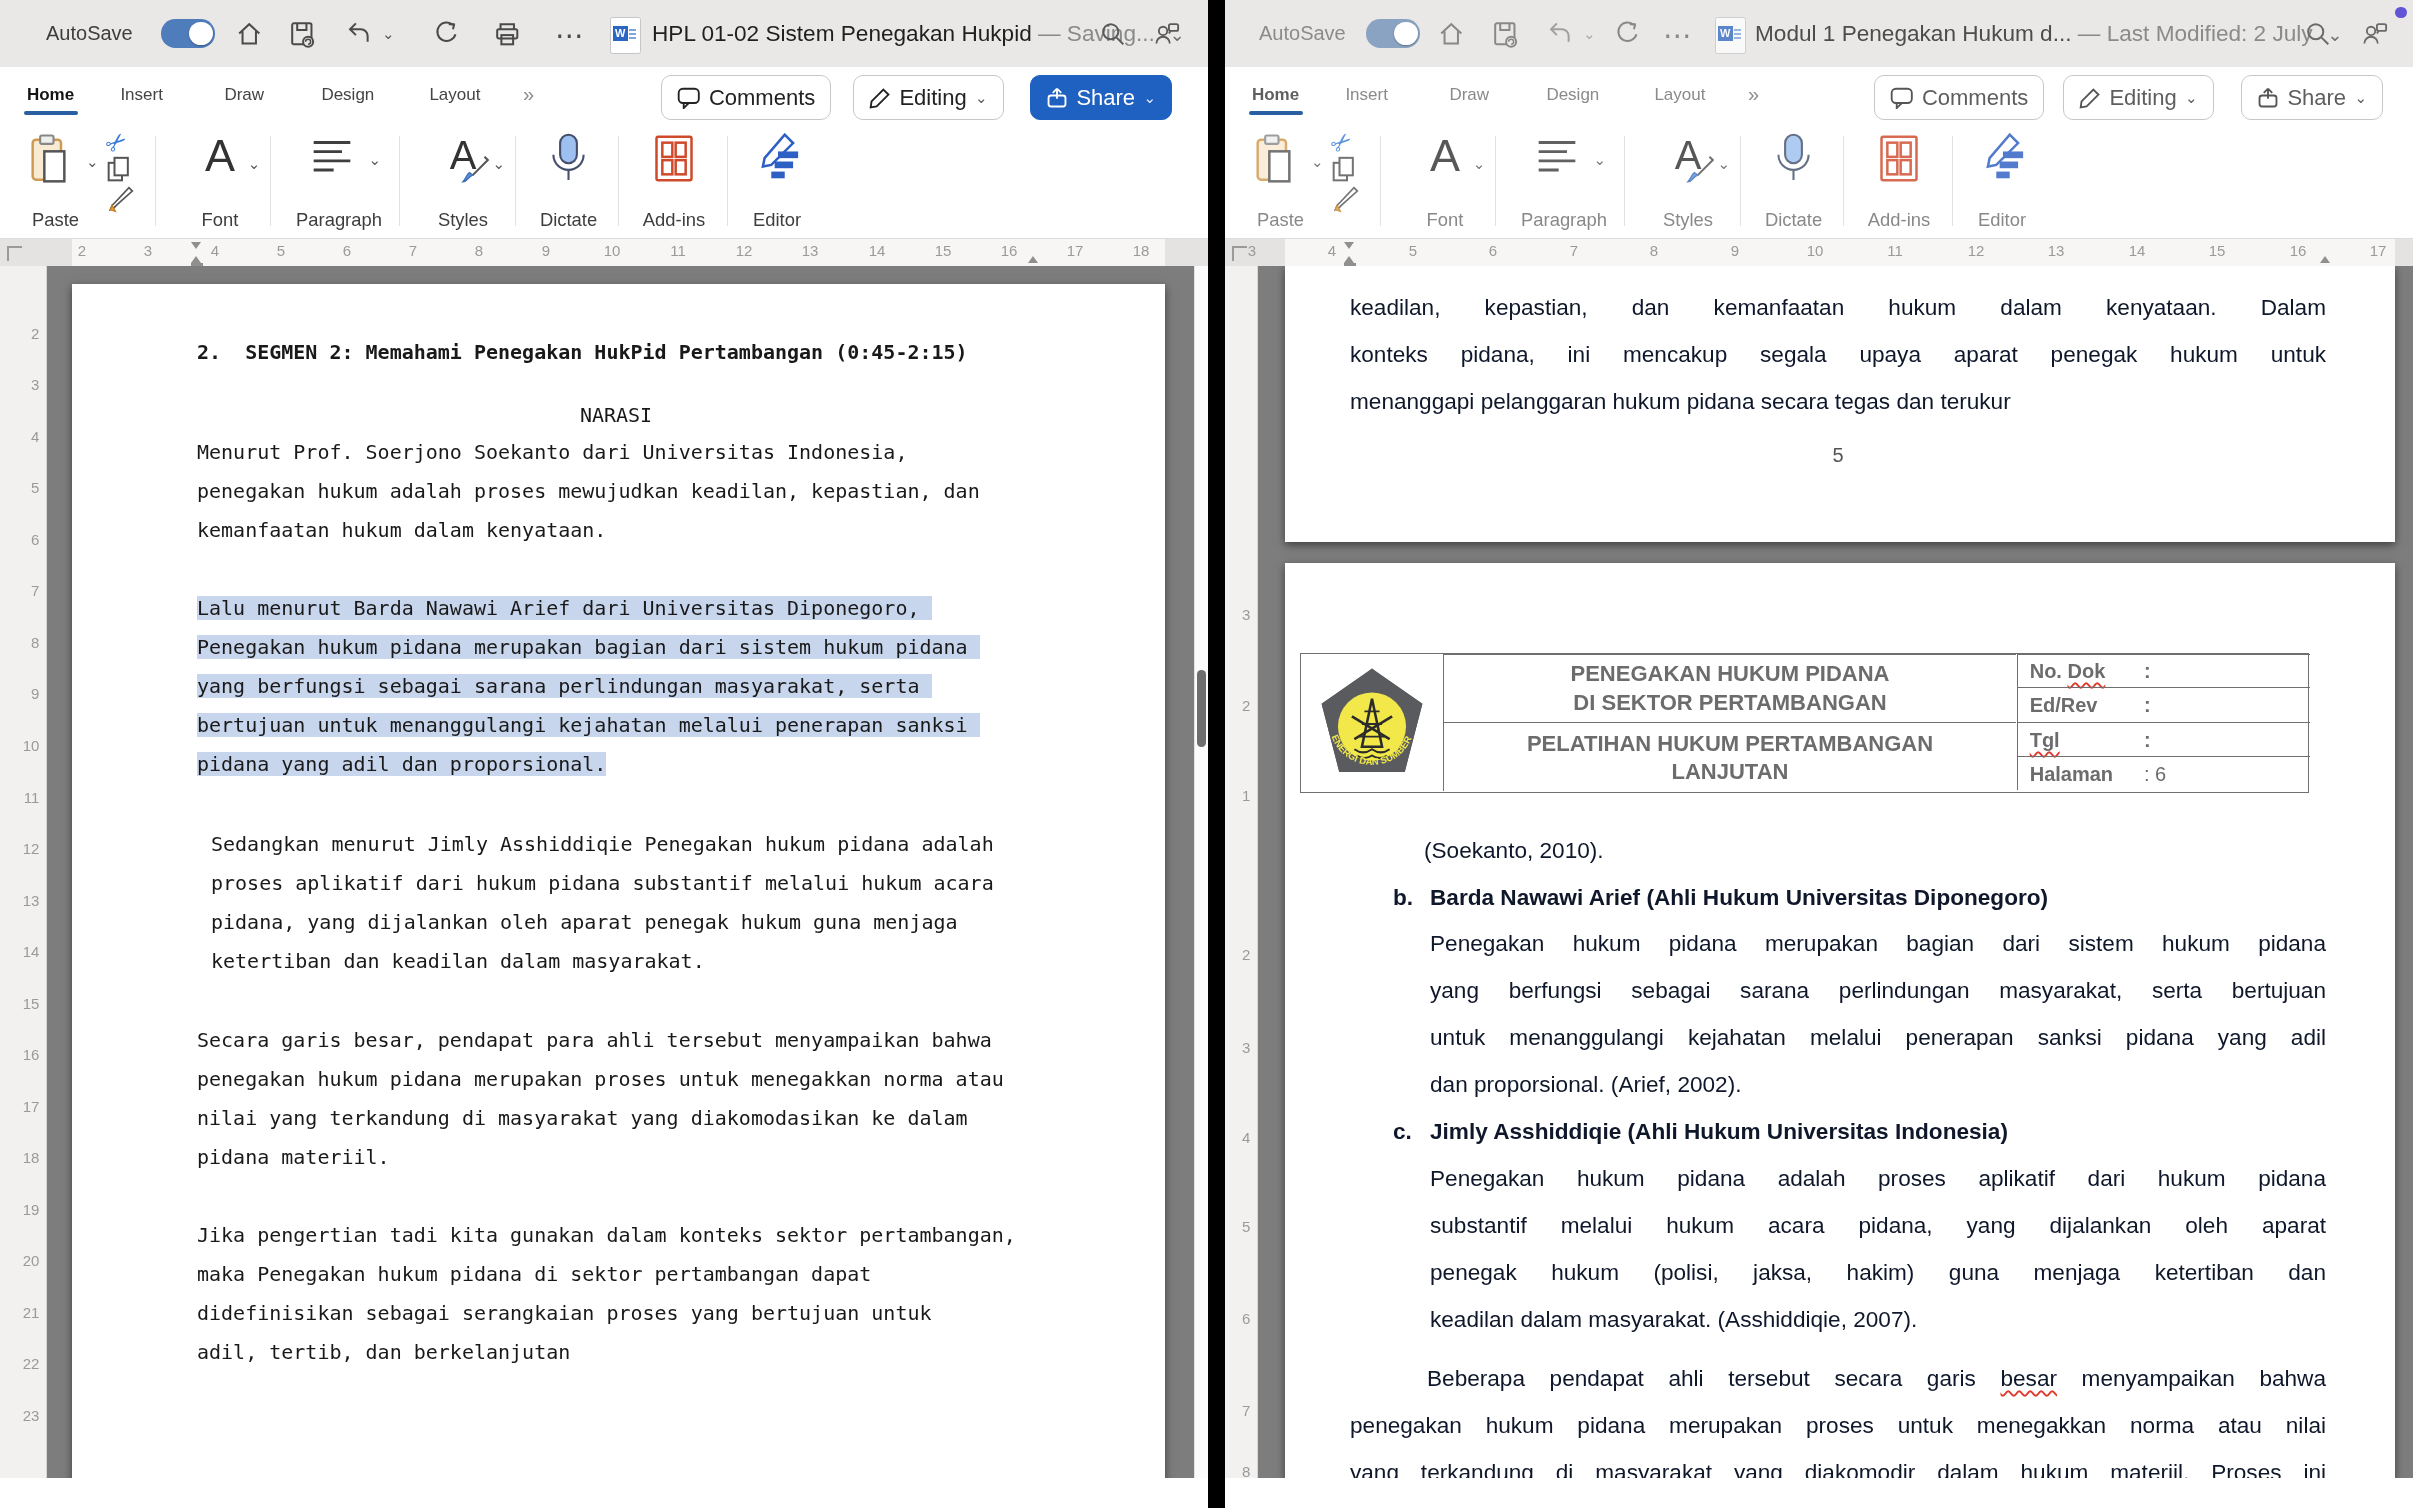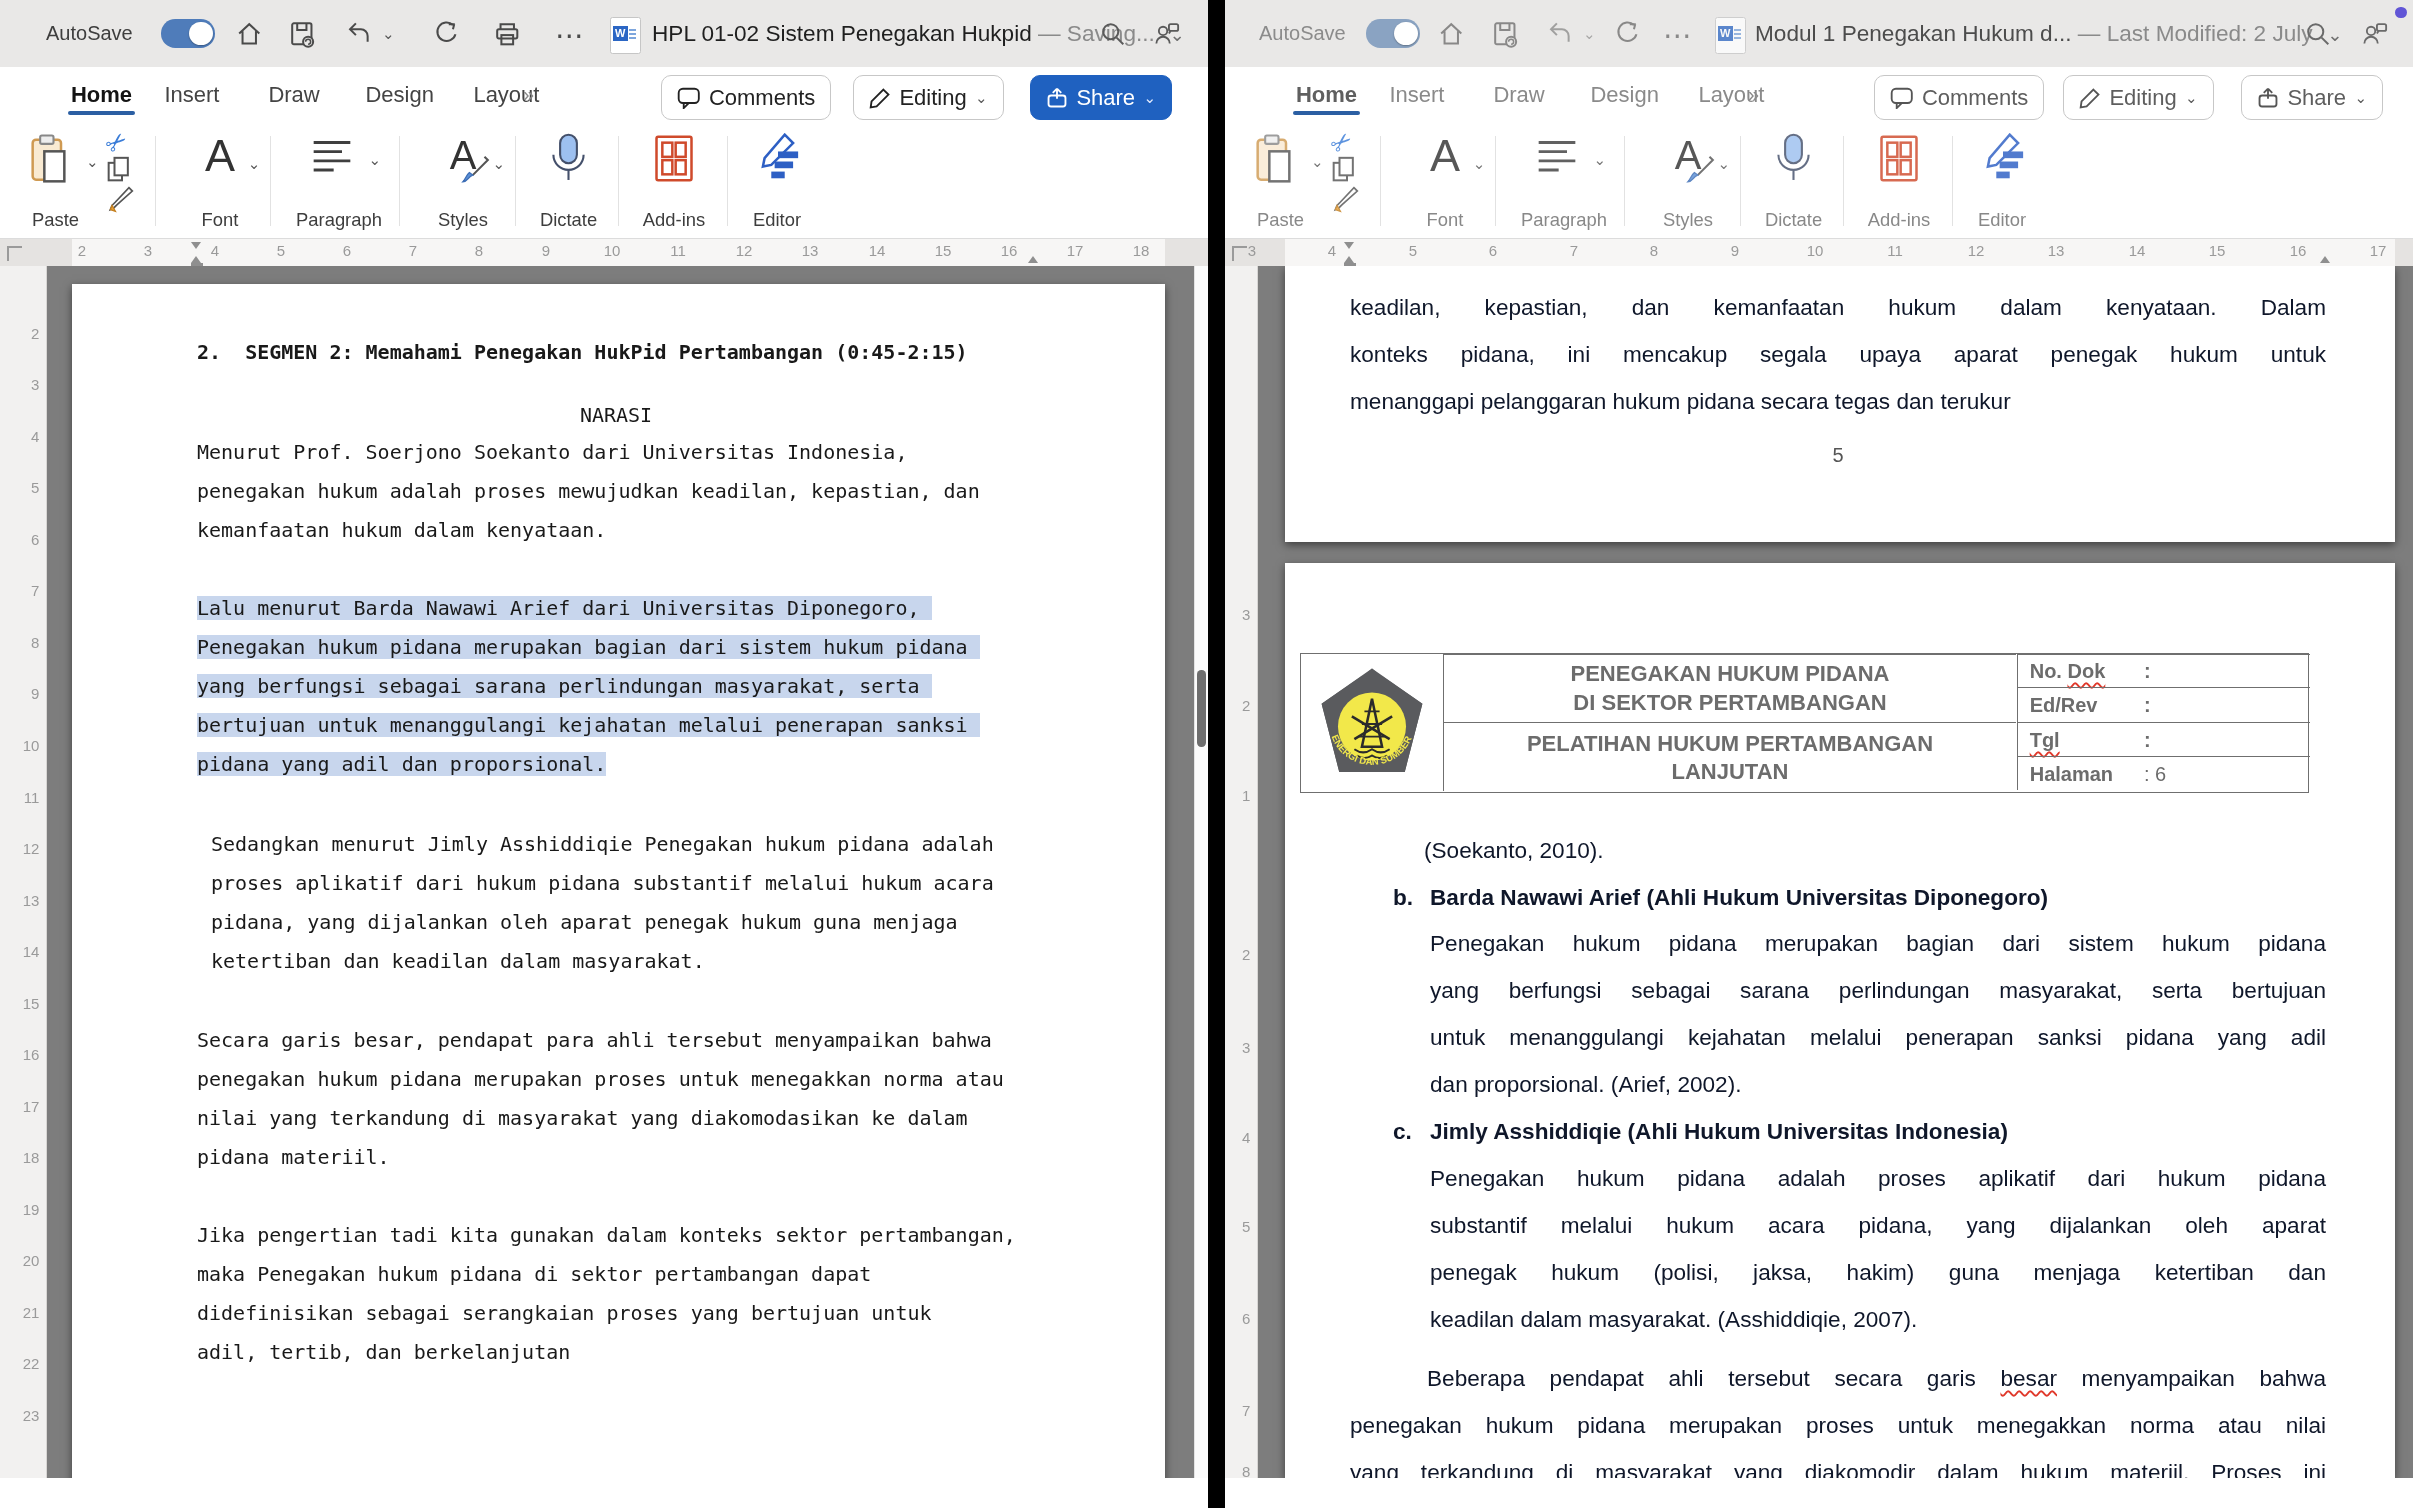--- a/index.html
+++ b/index.html
@@ -24,21 +24,21 @@
   .doctitle .suffix{color:#8a8a8a;}
   .doctitle .chev{color:#6f6f6f;font-size:18.4px;padding-left:8.4px;}
   .docicon{top:17px;width:28.5px;height:35px;background:#fff;border:0.8px solid #c6c6c6;border-radius:2.5px;}
   .docicon .wbox{position:absolute;left:1.7px;top:8.4px;width:15px;height:15px;background:#2b66c4;color:#fff;font-size:11px;font-weight:bold;text-align:center;line-height:15px;}
   .docicon .l1,.docicon .l2,.docicon .l3{position:absolute;left:18.4px;height:1.7px;width:6.7px;background:#7ea6dd;}
   .docicon .l1{top:11px}.docicon .l2{top:15px}.docicon .l3{top:19px}
   .presence-dot{width:11.7px;height:11.7px;border-radius:50%;background:#6155d6;}
 
   
   .tabsrow{position:absolute;left:0;right:0;top:67px;height:59px;background:#fff;}
-  .rtab{font-size:22px;color:#444;line-height:55px;padding:0 3.4px;margin-left:44px;}
+  .rtab{font-size:17px;color:#444;line-height:55px;padding:0 3.4px;}
   .rtab.active{font-weight:bold;color:#141414;}
   .rtab.active:after{content:"";position:absolute;left:0;right:0;bottom:6.7px;height:4.2px;border-radius:2.5px;background:#2b5fa3;}
   .dim .rtab{color:#8a8a8a;}
   .dim .rtab.active{color:#5f5f5f;}
   .rchevs{font-size:20px;color:#8a8a8a;line-height:55px;letter-spacing:-1.7px;}
   .rbtn{top:8.4px;height:45px;border:1.3px solid #c7c7c7;border-radius:10px;background:#fff;
         display:flex;align-items:center;gap:8.4px;padding:0 15px;font-size:22px;color:#222;box-sizing:border-box;}
   .rbtn .chev{font-size:15px;color:#555;}
   .rbtn.share-blue{background:#1f61c0;border-color:#1f61c0;color:#fff;}
   .rbtn.share-blue .chev{color:#e8efff;}

